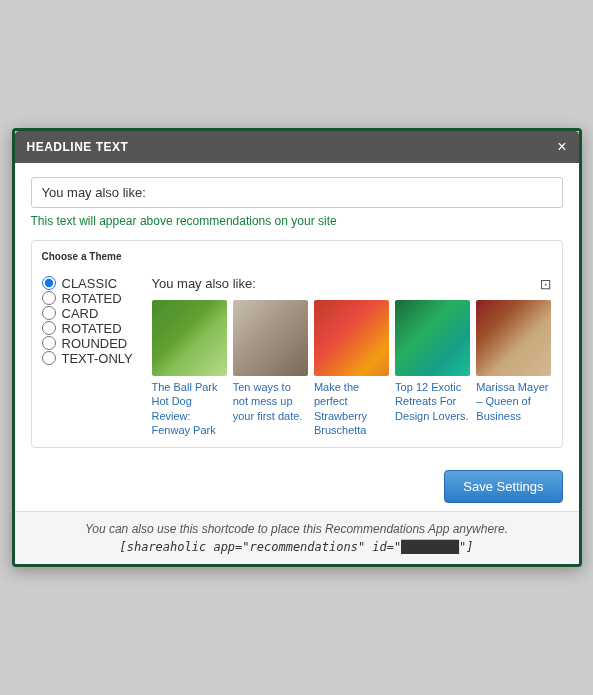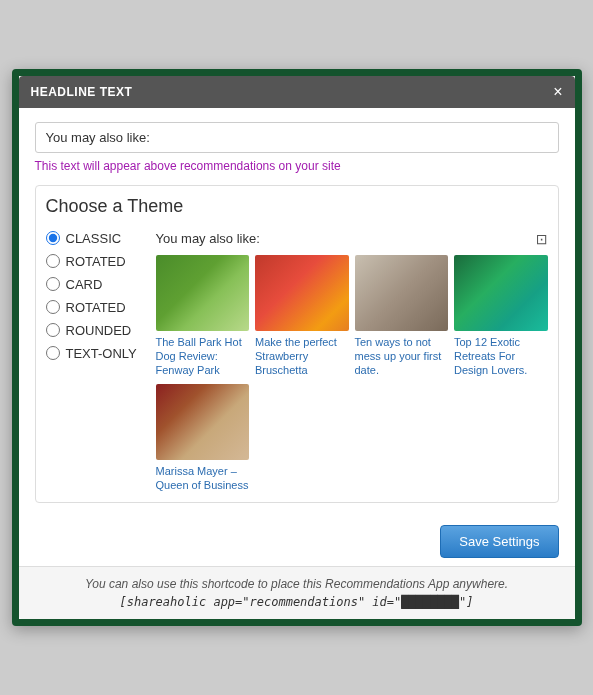--- a/index.html
+++ b/index.html
@@ -9,21 +9,21 @@
       background: #ccc;
       display: flex;
       justify-content: center;
       align-items: center;
       width: 593px;
       height: 695px;
     }
     .modal {
       background: #fff;
       width: 570px;
-      border: 7px solid #14532d;
+      border: 3px solid #14532d;
       border-radius: 4px;
       box-shadow: 0 4px 16px rgba(0,0,0,0.3);
       position: relative;
     }
     .modal-header {
       background: #555;
       color: #fff;
       padding: 8px 12px;
       font-size: 12px;
       font-weight: bold;
@@ -48,43 +48,42 @@
     .headline-input {
       width: 100%;
       padding: 7px 10px;
       border: 1px solid #ccc;
       border-radius: 3px;
       font-size: 13px;
       color: #333;
       margin-bottom: 6px;
     }
     .hint-text {
-      color: #a21caf;
+      color: #15803d;
       font-size: 12px;
       margin-bottom: 12px;
     }
     .theme-section {
       border: 1px solid #ddd;
       border-radius: 4px;
       padding: 10px;
     }
     .theme-section-title {
-      font-weight: normal;
-      font-size: 18px;
+      font-weight: bold;
+      font-size: 10px;
       margin-bottom: 14px;
       color: #333;
     }
     .theme-content {
       display: flex;
       gap: 10px;
     }
     .theme-options {
       display: flex;
       flex-direction: column;
-      gap: 8px;
       min-width: 100px;
     }
     .theme-option {
       display: flex;
       align-items: center;
       gap: 6px;
       cursor: pointer;
       font-size: 13px;
       color: #333;
     }
@@ -106,21 +105,21 @@
       font-size: 13px;
       color: #333;
     }
     .preview-icon {
       color: #555;
       font-size: 14px;
       cursor: pointer;
     }
     .preview-grid {
       display: grid;
-      grid-template-columns: repeat(4, 1fr);
+      grid-template-columns: repeat(5, 1fr);
       gap: 6px;
     }
     .preview-item {
       display: flex;
       flex-direction: column;
     }
     .preview-img {
       width: 100%;
       height: 76px;
       border-radius: 2px;
@@ -247,26 +246,26 @@
             <span class="preview-label">You may also like:</span>
             <span class="preview-icon">⊡</span>
           </div>
           <div class="preview-grid">
 
             <div class="preview-item">
               <div class="preview-img img-baseball"></div>
               <span class="preview-item-title">The Ball Park Hot Dog Review: Fenway Park</span>
             </div>
             <div class="preview-item">
+              <div class="preview-img img-couple"></div>
+              <span class="preview-item-title">Ten ways to not mess up your first date.</span>
+            </div>
+            <div class="preview-item">
               <div class="preview-img img-food"></div>
               <span class="preview-item-title">Make the perfect Strawberry Bruschetta</span>
-            </div>
-            <div class="preview-item">
-              <div class="preview-img img-couple"></div>
-              <span class="preview-item-title">Ten ways to not mess up your first date.</span>
             </div>
 
             <div class="preview-item">
               <div class="preview-img img-resort"></div>
               <span class="preview-item-title">Top 12 Exotic Retreats For Design Lovers.</span>
             </div>
             <div class="preview-item">
               <div class="preview-img img-person"></div>
               <span class="preview-item-title">Marissa Mayer – Queen of Business</span>
             </div>

